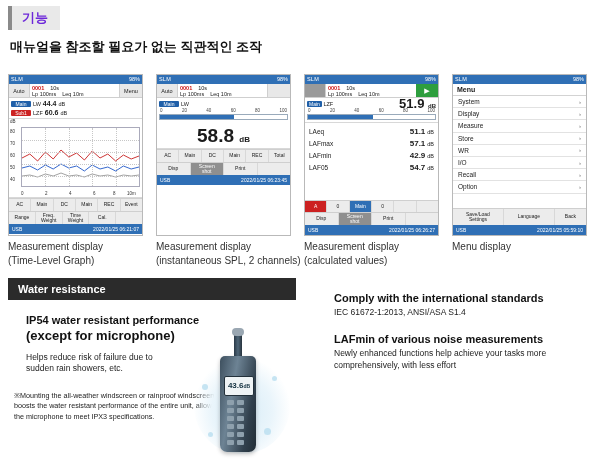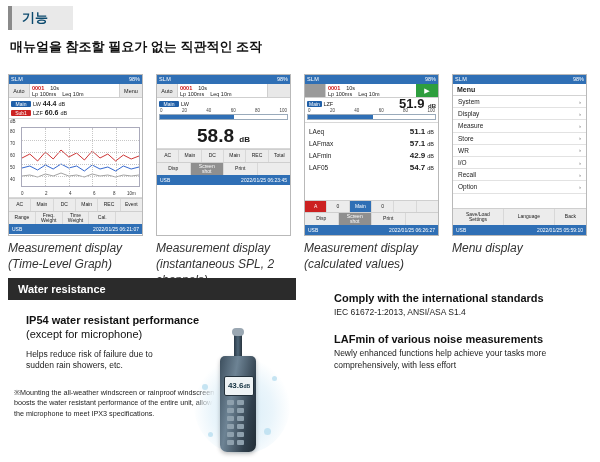--- a/index.html
+++ b/index.html
@@ -7,22 +7,22 @@
     width:600px;height:462px;
     background:#ffffff;
     font-family:"Liberation Sans", sans-serif;
     color:#1a1a1a;
     position:relative;
     overflow:hidden;
   }
   .sec-tag{
     position:absolute;left:8px;top:6px;
     background:#e9e9e9;border-left:4px solid #8a8a8a;
-    padding:3px 25px 3px 10px;
-    font-size:13px;font-weight:bold;color:#0c4a6e;
+    padding:3px 12px 3px 10px;
+    font-size:13px;font-weight:bold;color:#6d28d9;
   }
   .headline{
     position:absolute;left:10px;top:38px;
     font-size:13px;font-weight:bold;color:#111;
   }
 
   
   .screens{position:absolute;left:8px;top:74px;width:584px;height:190px;}
   .shot{position:absolute;width:135px;height:165px;}
   .shot.s1{left:0;}
@@ -32,21 +32,21 @@
   .lcd{
     width:135px;height:162px;
     border:1px solid #b9b9b9;
     background:#ffffff;
     box-sizing:border-box;
     position:relative;
     overflow:hidden;
   }
   .caption{
     position:absolute;top:166px;left:0;width:150px;
-    font-size:12px;color:#333;line-height:1.35;font-style:italic;
+    font-size:10px;color:#333;line-height:1.35;
   }
 
   
   .statbar{
     height:9px;background:#2f6fb5;color:#fff;
     font-size:5.5px;line-height:9px;
     display:flex;justify-content:space-between;
     padding:0 2px;box-sizing:border-box;
   }
   .statbar .left{letter-spacing:.2px;}
@@ -149,21 +149,21 @@
   .panel .hdr{
     background:#2b2b2b;color:#fff;font-size:11px;font-weight:bold;
     padding:5px 10px;box-sizing:border-box;
   }
   .p-left{left:8px;width:288px;}
   .p-right{left:332px;width:260px;}
   .p-left .body{position:relative;height:150px;}
   .p-right .body{padding:14px 2px 0 2px;}
 
   .wr-t1{font-size:11px;font-weight:bold;color:#111;margin:14px 0 0 18px;}
-  .wr-t2{font-size:11px;font-weight:normal;color:#111;margin:2px 0 0 18px;}
+  .wr-t2{font-size:13px;font-weight:bold;color:#111;margin:2px 0 0 18px;}
   .wr-t3{font-size:8.5px;color:#222;margin:9px 0 0 18px;width:150px;line-height:1.35;}
   .wr-note{font-size:7.2px;color:#222;margin:16px 0 0 6px;width:210px;line-height:1.45;}
 
   .iec-t1{font-size:11px;font-weight:bold;color:#111;margin:0 0 3px 0;}
   .iec-t2{font-size:8.5px;color:#222;margin:0 0 16px 0;}
   .iec-t3{font-size:11px;font-weight:bold;color:#111;margin:0 0 3px 0;}
   .iec-t4{font-size:8.5px;color:#222;line-height:1.4;}
 
   
   .slm{position:absolute;right:6px;top:18px;width:96px;height:128px;}

